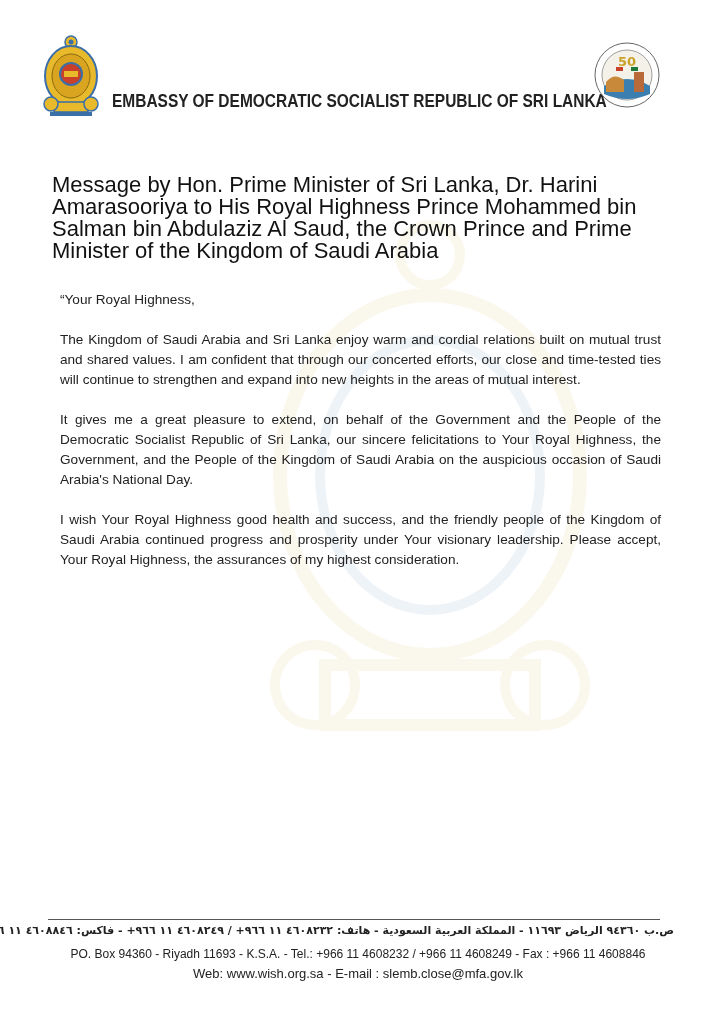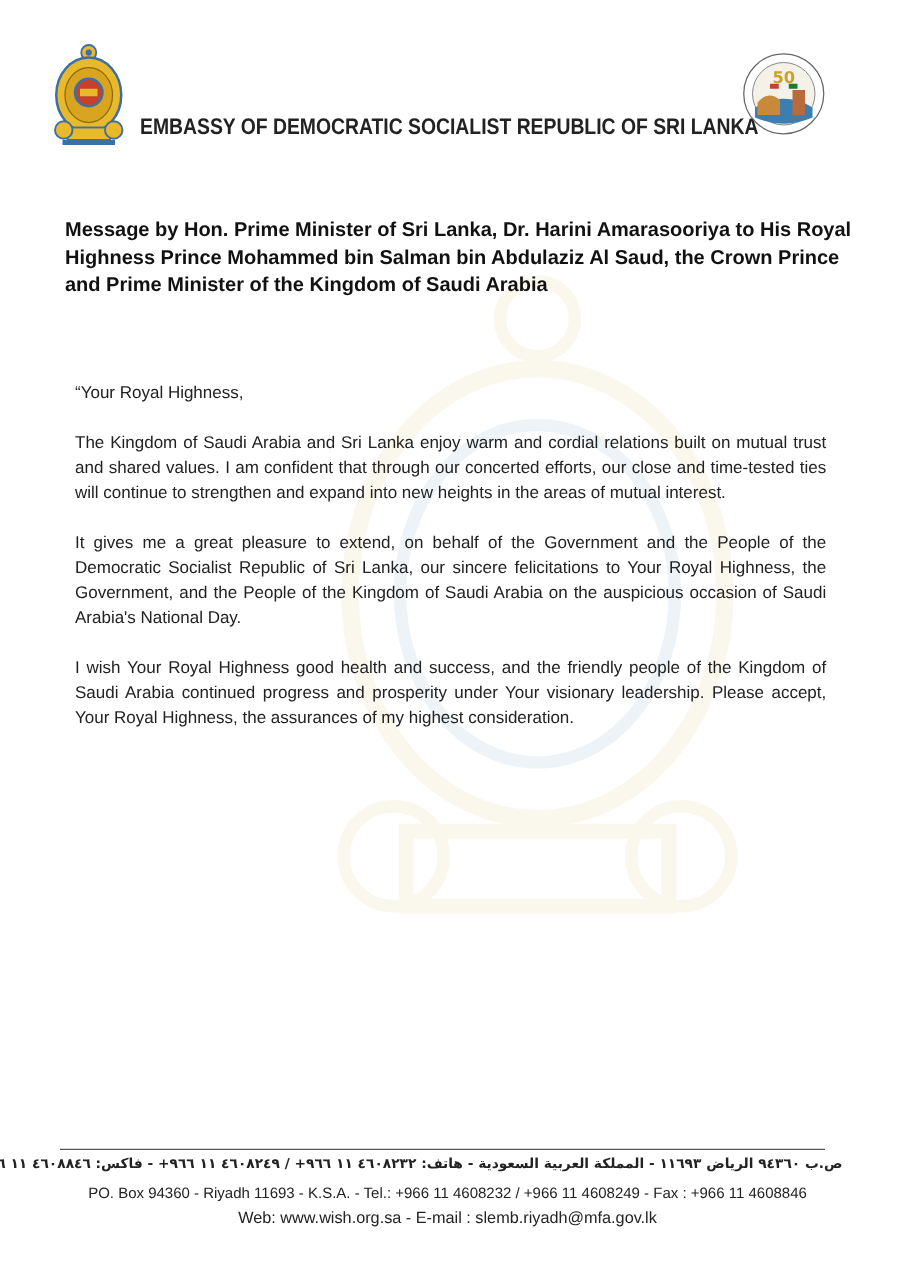--- a/index.html
+++ b/index.html
@@ -19,27 +19,27 @@
     font-family:"DejaVu Sans", sans-serif; font-weight:bold; font-size:25px; color:#111;
     direction:rtl; letter-spacing:0px;
   }
   .english-title {
     position:absolute; left:112px; top:91px; width:480px;
     font-family:"Liberation Sans Narrow", "Liberation Sans", sans-serif; font-weight:bold;
     font-size:18px; color:#222; transform:scaleX(0.86); transform-origin:left center; white-space:nowrap;
   }
   .headline {
     position:absolute; left:52px; top:174px; width:640px;
-    font-weight:bold; font-size:16px; line-height:22px; color:#111;
+    font-weight:normal; font-size:22px; line-height:22px; color:#111;
   }
   .body {
     position:absolute; left:60px; top:288px; width:601px;
     font-size:13.6px; line-height:20px; color:#222;
   }
-  .body p { margin:16px 0 20px 0; text-align:justify; }
+  .body p { margin:2px 0 20px 0; text-align:justify; }
   .body p.greet { text-align:left; }
   .sig { font-weight:bold; font-size:13.6px; line-height:20px; color:#111; }
   .footer-rule { position:absolute; left:48px; top:919px; width:612px; border-top:1px solid #555; }
   .footer-ar {
     position:absolute; left:36px; top:924px; width:638px; text-align:center;
     font-family:"DejaVu Sans", sans-serif; font-size:11px; color:#222; direction:rtl; white-space:nowrap; font-weight:bold;
   }
   .footer-en {
     position:absolute; left:36px; top:947px; width:644px; text-align:center;
     font-size:12px; color:#222; white-space:nowrap;
@@ -96,14 +96,14 @@
   <p class="greet">“Your Royal Highness,</p>
   <p>The Kingdom of Saudi Arabia and Sri Lanka enjoy warm and cordial relations built on mutual trust and shared values. I am confident that through our concerted efforts, our close and time-tested ties will continue to strengthen and expand into new heights in the areas of mutual interest.</p>
   <p>It gives me a great pleasure to extend, on behalf of the Government and the People of the Democratic Socialist Republic of Sri Lanka, our sincere felicitations to Your Royal Highness, the Government, and the People of the Kingdom of Saudi Arabia on the auspicious occasion of Saudi Arabia's National Day.</p>
   <p>I wish Your Royal Highness good health and success, and the friendly people of the Kingdom of Saudi Arabia continued progress and prosperity under Your visionary leadership. Please accept, Your Royal Highness, the assurances of my highest consideration.</p>
 </div>
 
 <div class="footer-rule"></div>
 <div class="footer-ar">ص.ب ٩٤٣٦٠ الرياض ١١٦٩٣ - المملكة العربية السعودية - هاتف: ٤٦٠٨٢٣٢ ١١ ٩٦٦+ / ٤٦٠٨٢٤٩ ١١ ٩٦٦+ - فاكس: ٤٦٠٨٨٤٦ ١١ ٩٦٦+</div>
 <div class="footer-en">PO. Box 94360 - Riyadh 11693 - K.S.A. - Tel.: +966 11 4608232 / +966 11 4608249 - Fax : +966 11 4608846</div>
 <div class="footer-web">
-  <span>Web: </span><span>www.wish.org.sa</span><span> - E-mail : </span><span>slemb.riyadh@mfa.gov.lk</span>
+  <span>Web: </span><span>www.wish.org.sa</span><span> - E-mail : </span><span>slemb.close@mfa.gov.lk</span>
 </div>
 
 </body></html>

